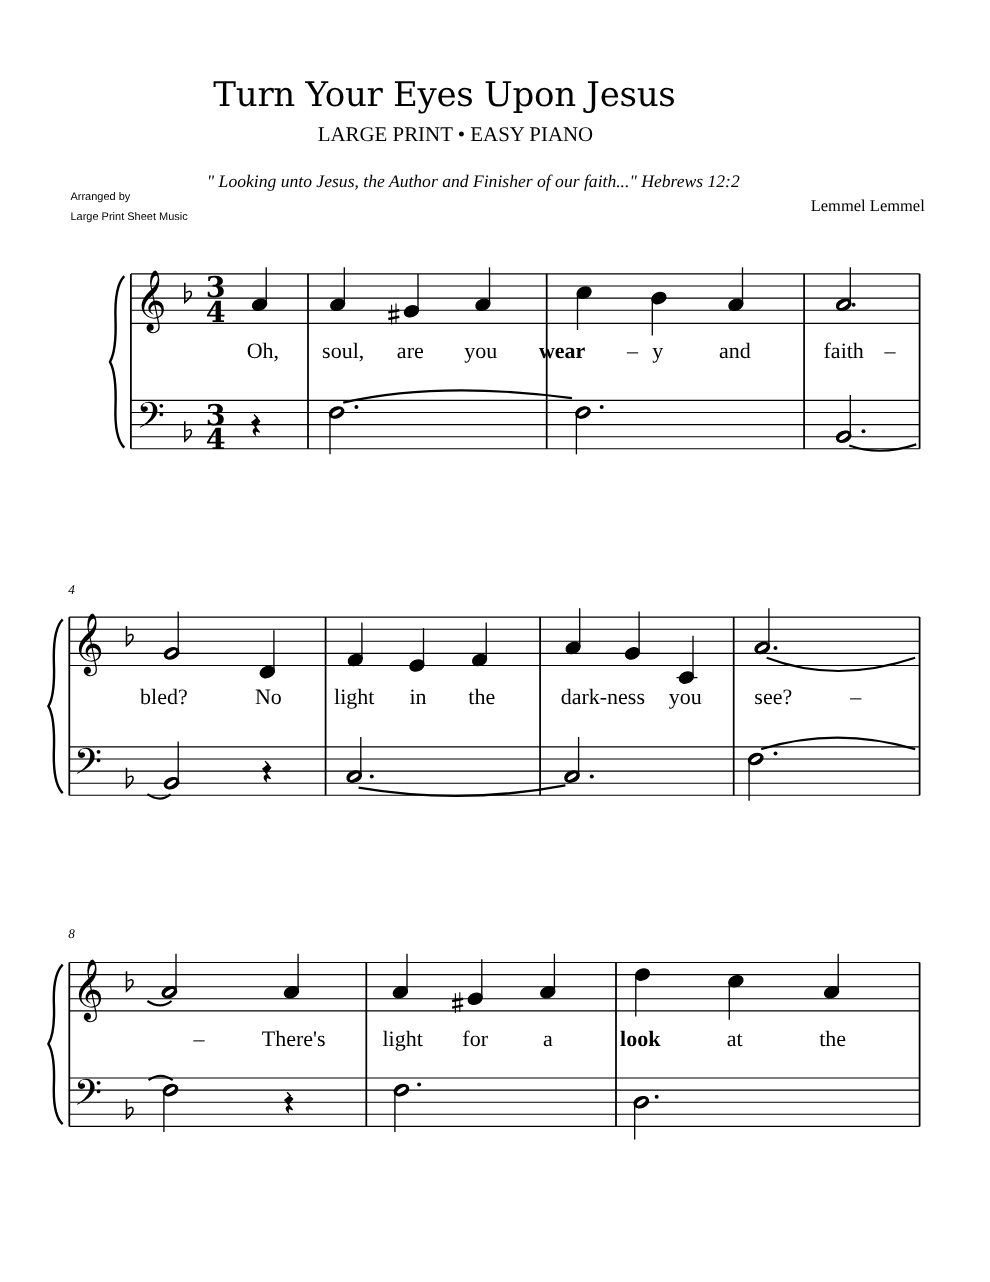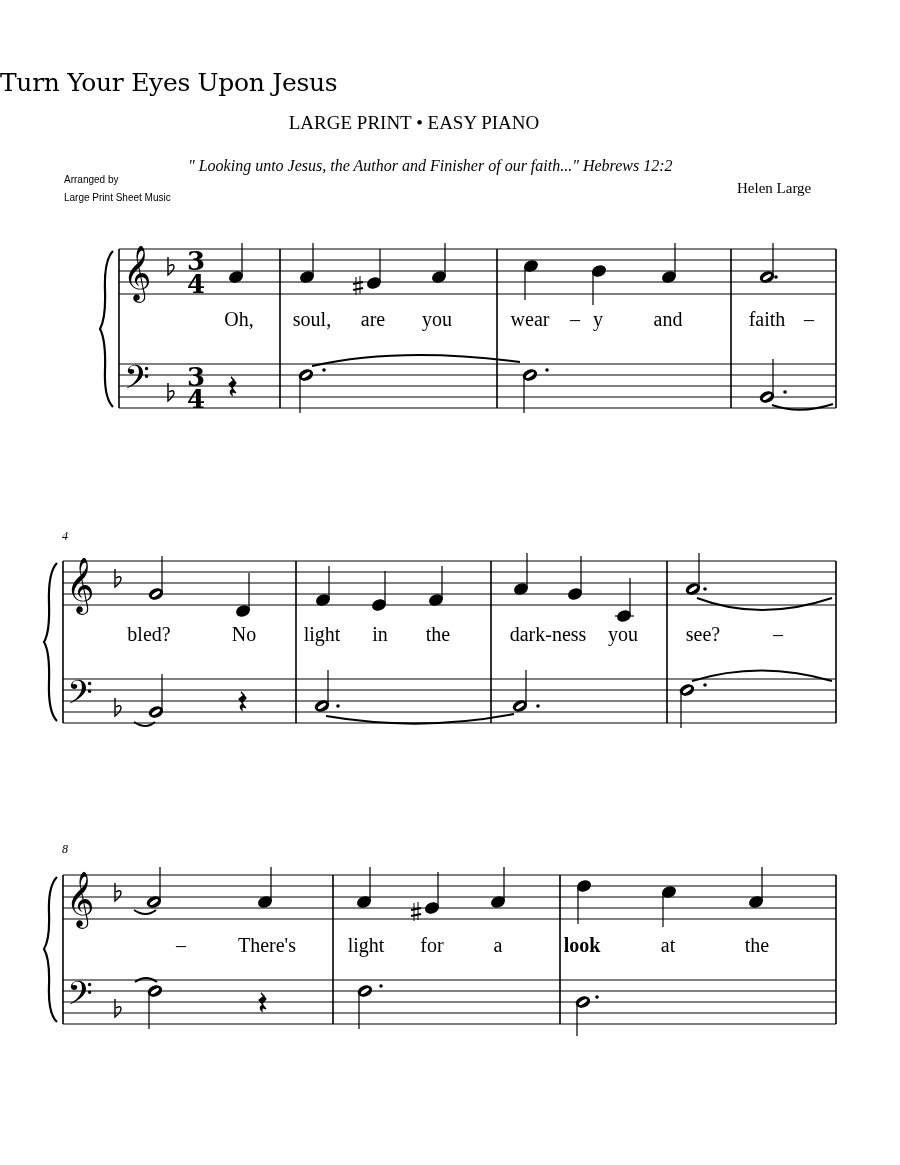--- a/index.html
+++ b/index.html
@@ -1,37 +1,37 @@
 <!DOCTYPE html>
 <html><head>
 <meta charset="utf-8">
 <style>
   html, body { margin: 0; padding: 0; background: #ffffff; }
   body { width: 900px; height: 1165px; position: relative; overflow: hidden; font-family: "DejaVu Serif", "Liberation Serif", serif; color: #000; }
   .abs { position: absolute; white-space: nowrap; }
-  .title { left: 0; width: 808px; top: 68px; font-family: "DejaVu Serif", serif; font-size: 25px; letter-spacing: -0.3px; }
+  .title { left: 0; width: 808px; top: 68px; text-align: center; font-family: "DejaVu Serif", serif; font-size: 31px; letter-spacing: -0.3px; }
   .subtitle { left: 0; width: 828px; top: 112px; text-align: center; font-family: "Liberation Serif", serif; font-size: 19px; }
   .quote { left: 188px; top: 157px; font-family: "Liberation Serif", serif; font-style: italic; font-size: 16px; }
   .arranger { left: 64px; top: 171px; font-family: Liberation Sans, sans-serif; font-size: 10px; line-height: 18px; }
   .composer { left: 737px; top: 180px; font-family: "Liberation Serif", serif; font-size: 15px; }
   .lyric { font-family: "Liberation Serif", serif; font-size: 20px; transform: translateX(-50%); }
   .measnum { font-family: "Liberation Serif", serif; font-style: italic; font-size: 12px; }
   svg.score { position: absolute; left: 0; top: 0; }
 </style>
 </head>
 <body>
 
 <div class="abs title">Turn Your Eyes Upon Jesus</div>
 <div class="abs subtitle">LARGE PRINT • EASY PIANO</div>
 <div class="abs quote">" Looking unto Jesus, the Author and Finisher of our faith..."  Hebrews 12:2</div>
 <div class="abs arranger">
   <div>Arranged by</div>
   <div>Large Print Sheet Music</div>
 </div>
-<div class="abs composer">Helen Large</div>
+<div class="abs composer">Lemmel Lemmel</div>
 
 <svg class="score" width="900" height="1165" viewBox="0 0 900 1165">
   <defs>
 
     <g id="qh">
         <ellipse cx="0" cy="0" rx="6.6" ry="4.8" transform="rotate(-22)" fill="#000"></ellipse>
       </g>
 
     <g id="hh">
         <ellipse cx="0" cy="0" rx="6.8" ry="4.8" transform="rotate(-22)" fill="#000"></ellipse>
@@ -254,21 +254,21 @@
 </svg>
 
 <div class="abs measnum" style="left:62px; top:529px;">4</div>
 <div class="abs measnum" style="left:62px; top:842px;">8</div>
 
 <div>
   <span class="abs lyric" style="left:239px; top:308px;">Oh,</span>
   <span class="abs lyric" style="left:312px; top:308px;">soul,</span>
   <span class="abs lyric" style="left:373px; top:308px;">are</span>
   <span class="abs lyric" style="left:437px; top:308px;">you</span>
-  <span class="abs lyric" style="left:530px; top:308px;">wear</span>
+  <span class="abs lyric" style="left:511px; top:308px;font-weight:bold;">wear</span>
   <span class="abs lyric" style="left:575px; top:308px;">–</span>
   <span class="abs lyric" style="left:598px; top:308px;">y</span>
   <span class="abs lyric" style="left:668px; top:308px;">and</span>
   <span class="abs lyric" style="left:767px; top:308px;">faith</span>
   <span class="abs lyric" style="left:809px; top:308px;">–</span>
 </div>
 
 <div>
   <span class="abs lyric" style="left:149px; top:623px;">bled?</span>
   <span class="abs lyric" style="left:244px; top:623px;">No</span>

